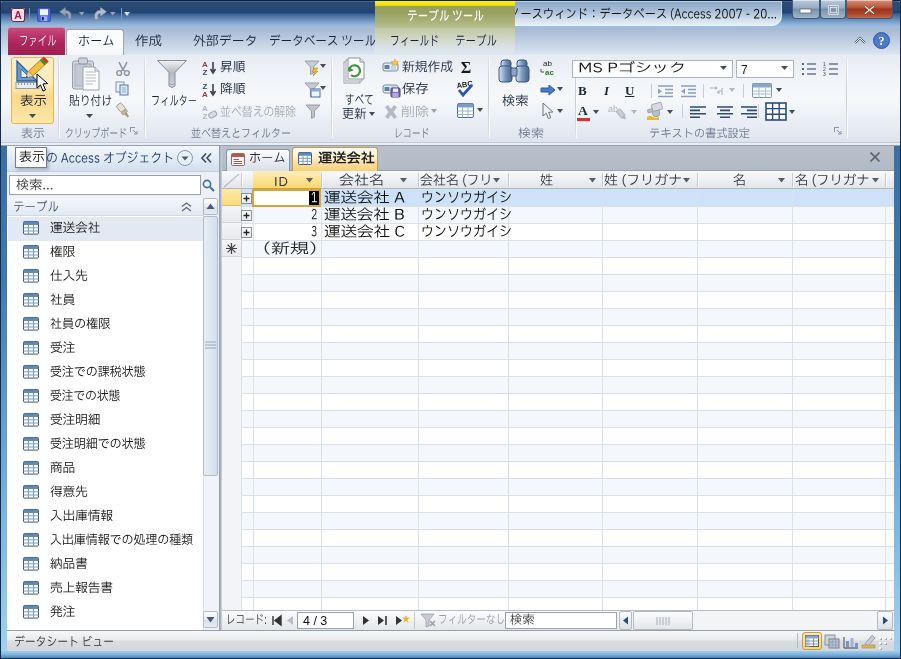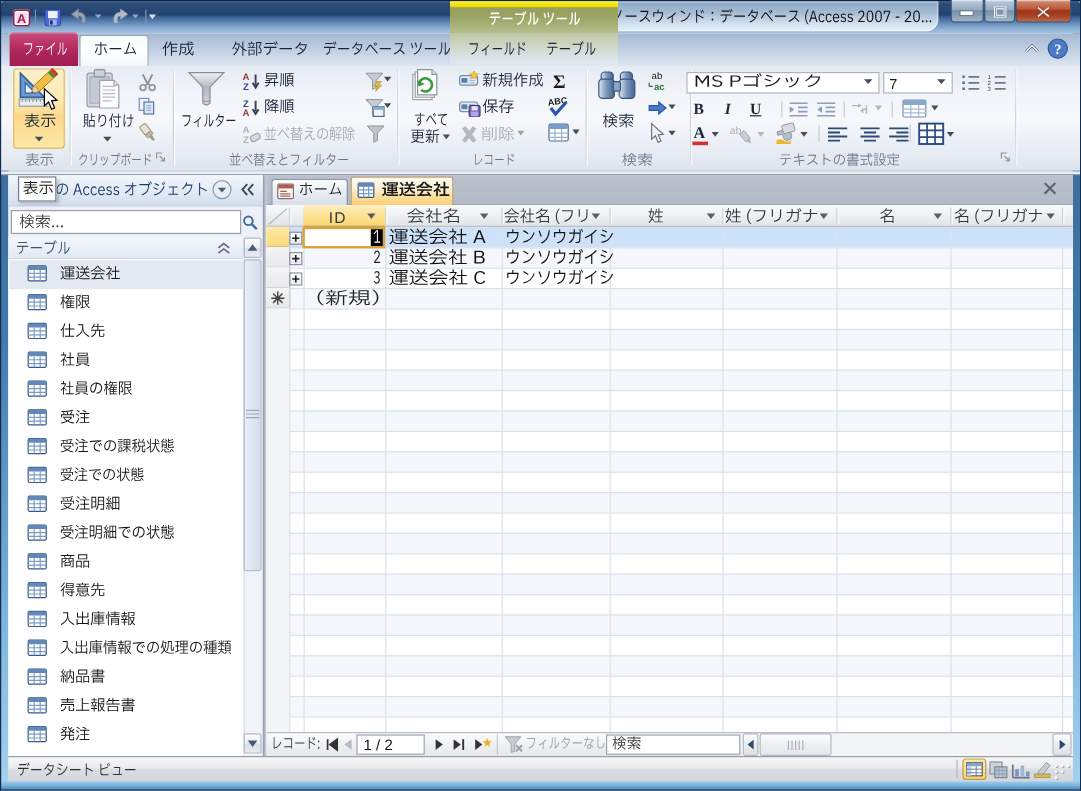--- a/index.html
+++ b/index.html
@@ -800,21 +800,21 @@
 <svg class="t" style="left:225.5px;top:614px" width="42" height="15.2">
       <path transform="matrix(0.00952,0,0,-0.01220,0,9.760)" d="M218 4V764H289V75Q456 97 598 196Q740 295 827 461L883 417Q791 244 636 135Q480 26 289 4Z M1827 0H1755V84H1136V152H1755V629H1153V697H1827Z M2900 342H2100V418H2900Z M3810 592Q3761 695 3712 767L3766 792Q3827 700 3863 617ZM3367 775V498Q3610 413 3841 292L3809 228Q3580 349 3367 422V-40H3295V775ZM3697 544Q3659 634 3601 721L3656 747Q3722 642 3752 569Z M4092 483V496Q4092 523 4108 538Q4123 554 4153 554Q4183 554 4198 538Q4214 523 4214 496V483Q4214 456 4198 440Q4183 425 4153 425Q4123 425 4108 440Q4092 456 4092 483ZM4092 46V59Q4092 86 4108 102Q4123 117 4153 117Q4183 117 4198 102Q4214 86 4214 59V46Q4214 19 4198 4Q4183 -12 4153 -12Q4123 -12 4108 4Q4092 19 4092 46Z" fill="#333"></path>
     </svg>
 <svg class="t" style="left:271px;top:615px;" width="11" height="11" viewBox="0 0 11 11">
       <path d="M2 1 L2 10 M10 1 L10 10 L4 5.5 Z" stroke="#333" fill="#333" stroke-width="1.4"></path>
     </svg>
 <svg class="t" style="left:285px;top:615px;" width="9" height="11" viewBox="0 0 9 11">
       <path d="M8 1 L8 10 L2 5.5 Z" fill="#b8bdc5"></path>
     </svg>
 <div style="left:297px;top:612px;width:57px;height:17px;background:#fff;border:1px solid #9aa2ad;"></div>
-<div class="ht" style="left:303px;top:614px;font-size:12.5px;color:#111">1 / 2</div>
+<div class="ht" style="left:303px;top:614px;font-size:12.5px;color:#111">4 / 3</div>
 <svg class="t" style="left:362px;top:615px;" width="9" height="11" viewBox="0 0 9 11">
       <path d="M1 1 L1 10 L7 5.5 Z" fill="#333"></path>
     </svg>
 <svg class="t" style="left:377px;top:615px;" width="11" height="11" viewBox="0 0 11 11">
       <path d="M1 1 L1 10 L7 5.5 Z" fill="#333"></path>
       <path d="M9 1 L9 10" stroke="#333" stroke-width="1.6"></path>
     </svg>
 <svg class="t" style="left:395px;top:615px;" width="15" height="11" viewBox="0 0 15 11">
       <path d="M1 1 L1 10 L7 5.5 Z" fill="#333"></path>
       <path d="M11 0 L12 2.5 L14.8 2.8 L12.7 4.6 L13.3 7.4 L11 5.9 L8.7 7.4 L9.3 4.6 L7.2 2.8 L10 2.5 Z" fill="#f0b428"></path>

